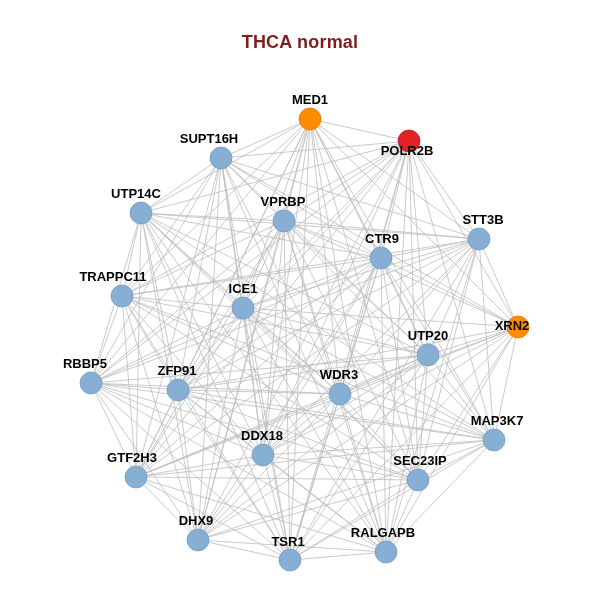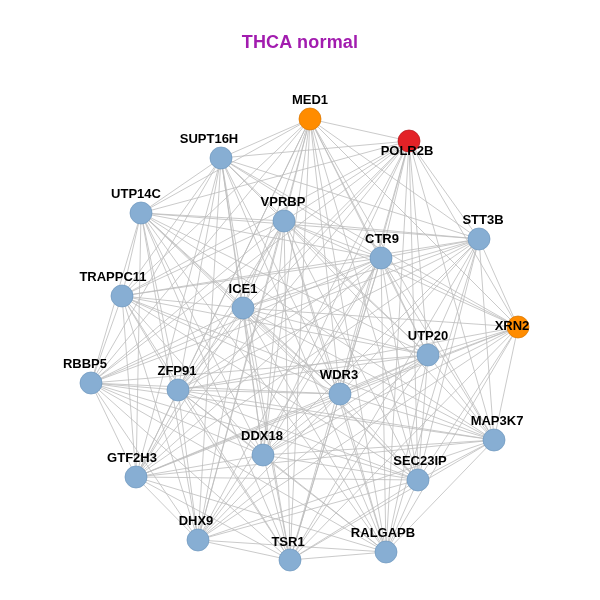--- a/index.html
+++ b/index.html
@@ -34,21 +34,21 @@
     font-family: "Liberation Sans", sans-serif;
     font-size: 13px;
     font-weight: 600;
     fill: #000000;
   }
 </style>
 </head>
 <body>
 
 <div class="canvas">
-  <div class="chart-title" style="color: #a21caf;">THCA normal</div>
+  <div class="chart-title" style="color: #7f1d1d;">THCA normal</div>
   <svg id="net" class="network" width="600" height="600" viewBox="0 0 600 600">
       <g>
         <line x1="310" y1="119" x2="409" y2="141" stroke="#bcbcbc" stroke-width="0.8"></line>
         <line x1="310" y1="119" x2="221" y2="158" stroke="#bcbcbc" stroke-width="0.8"></line>
         <line x1="310" y1="119" x2="141" y2="213" stroke="#bcbcbc" stroke-width="0.8"></line>
         <line x1="310" y1="119" x2="284" y2="221" stroke="#bcbcbc" stroke-width="0.8"></line>
         <line x1="310" y1="119" x2="479" y2="239" stroke="#bcbcbc" stroke-width="0.8"></line>
         <line x1="310" y1="119" x2="381" y2="258" stroke="#bcbcbc" stroke-width="0.8"></line>
         <line x1="310" y1="119" x2="122" y2="296" stroke="#bcbcbc" stroke-width="0.8"></line>
         <line x1="310" y1="119" x2="243" y2="308" stroke="#bcbcbc" stroke-width="0.8"></line>

